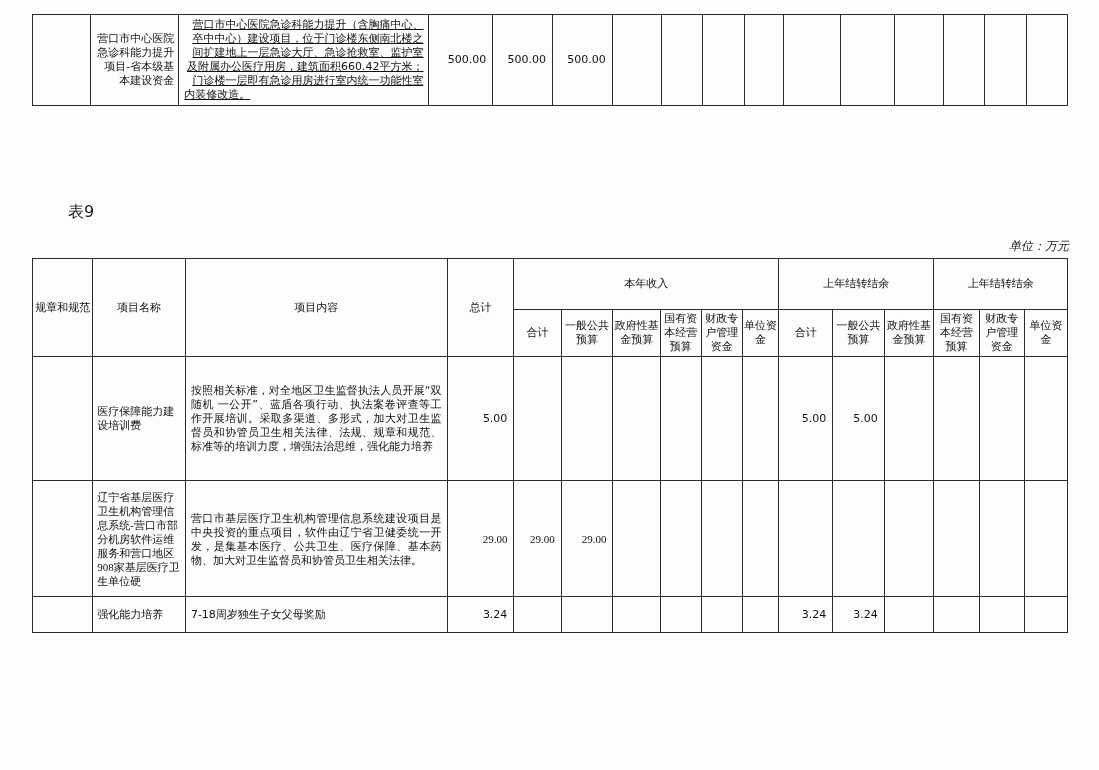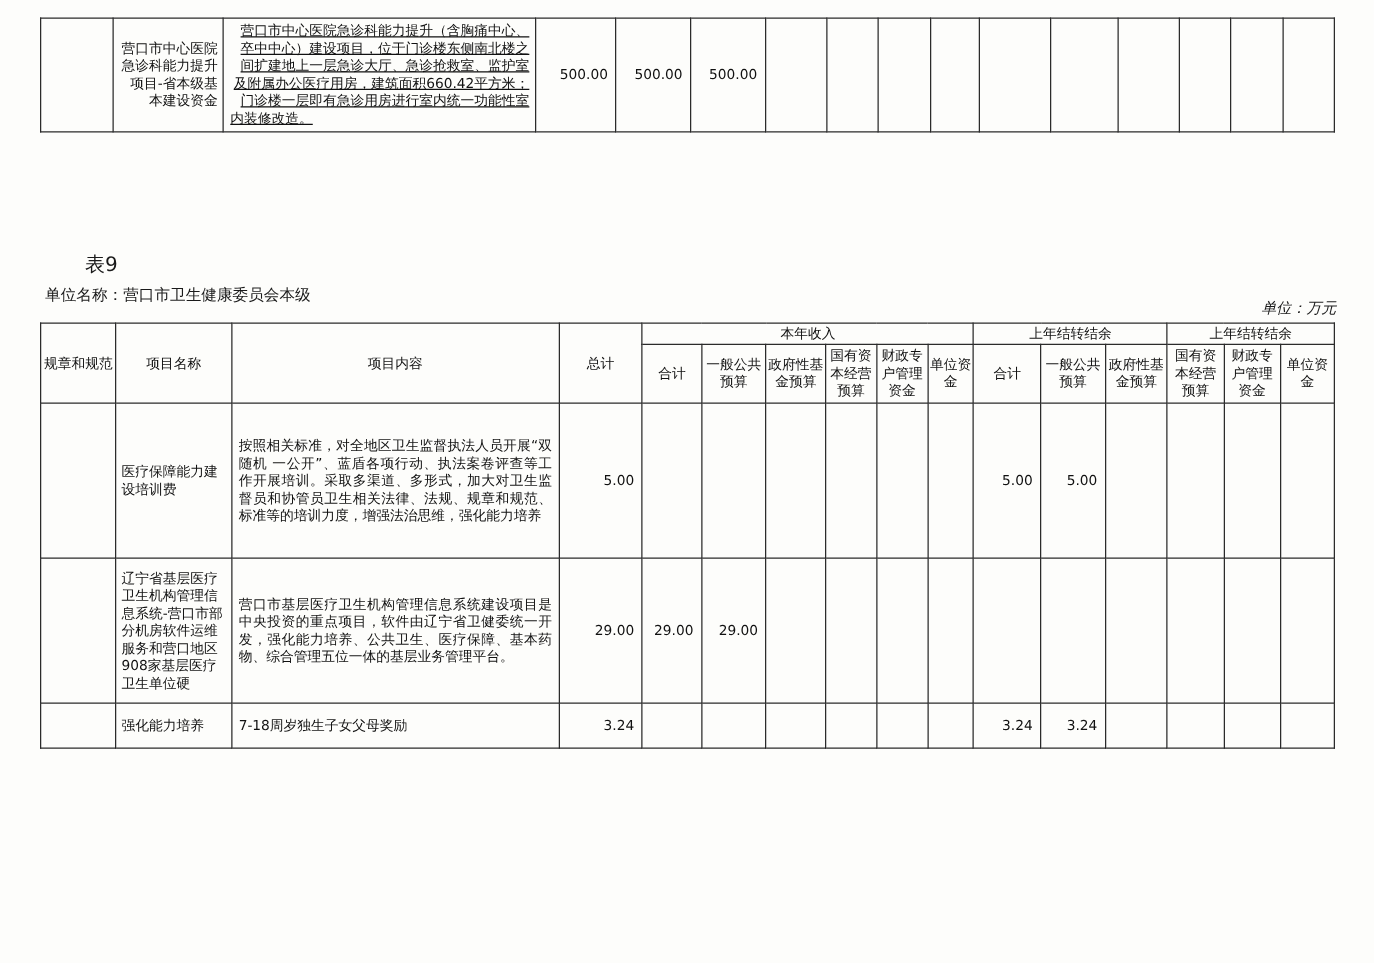--- a/index.html
+++ b/index.html
@@ -112,21 +112,21 @@
     width: 1036px;
   }
   .main-table { width: 1036px; }
   .main-table td {
     font-size: 10.5px;
   }
   .hdr {
     text-align: center;
     font-size: 11.5px;
     line-height: 1.25;
-    padding: 1px 1px !important;
+    padding: 18px 1px !important;
   }
   .hdr-sm {
     text-align: center;
     font-size: 10.5px;
     line-height: 1.22;
     padding: 2px 1px !important;
   }
   .proj-name {
     font-size: 11.5px;
     line-height: 1.38;
@@ -135,20 +135,21 @@
   }
   .proj-content {
     font-size: 11.5px;
     line-height: 1.45;
     padding: 3px 5px !important;
     text-align: justify;
     text-align-last: left;
   }
   .clip-row {
     overflow: hidden;
+    font-family: Liberation Serif, serif;
   }
   .clipped {
     max-height: 116px;
     overflow: hidden;
     display: block;
   }
 </style>
 </head>
 <body>
 
@@ -192,21 +193,20 @@
         <td class="num"></td>
         <td class="num"></td>
         <td class="num"></td>
       </tr>
     </tbody>
       </table>
   </div>
 
 
   <div class="meta-row1">表9</div>
-  <div class="meta-row2">单位名称：营口市卫生健康委员会本级</div>
   <div class="meta-unit">单位：万元</div>
 
   <div class="main-table-wrap">
     <table class="doc-table main-table">
       <colgroup>
         <col style="width:56px">
         <col style="width:86px">
         <col style="width:243px">
         <col style="width:62px">
         <col style="width:44px">
@@ -266,21 +266,21 @@
         <td class="num"></td>
         <td class="num"></td>
         <td class="num"></td>
       </tr>
 
       <tr style="height:116px" class="clip-row">
         <td></td>
         <td class="proj-name">
           <span class="clipped">辽宁省基层医疗卫生机构管理信息系统-营口市部分机房软件运维服务和营口地区908家基层医疗卫生单位硬</span>
         </td>
-        <td class="proj-content">营口市基层医疗卫生机构管理信息系统建设项目是中央投资的重点项目，软件由辽宁省卫健委统一开发，强化能力培养、公共卫生、医疗保障、基本药物、综合管理五位一体的基层业务管理平台。</td>
+        <td class="proj-content">营口市基层医疗卫生机构管理信息系统建设项目是中央投资的重点项目，软件由辽宁省卫健委统一开发，是集基本医疗、公共卫生、医疗保障、基本药物、加大对卫生监督员和协管员卫生相关法律。</td>
         <td class="num">29.00</td>
         <td class="num">29.00</td>
         <td class="num">29.00</td>
         <td class="num"></td>
         <td class="num"></td>
         <td class="num"></td>
         <td class="num"></td>
         <td class="num"></td>
         <td class="num"></td>
         <td class="num"></td>

